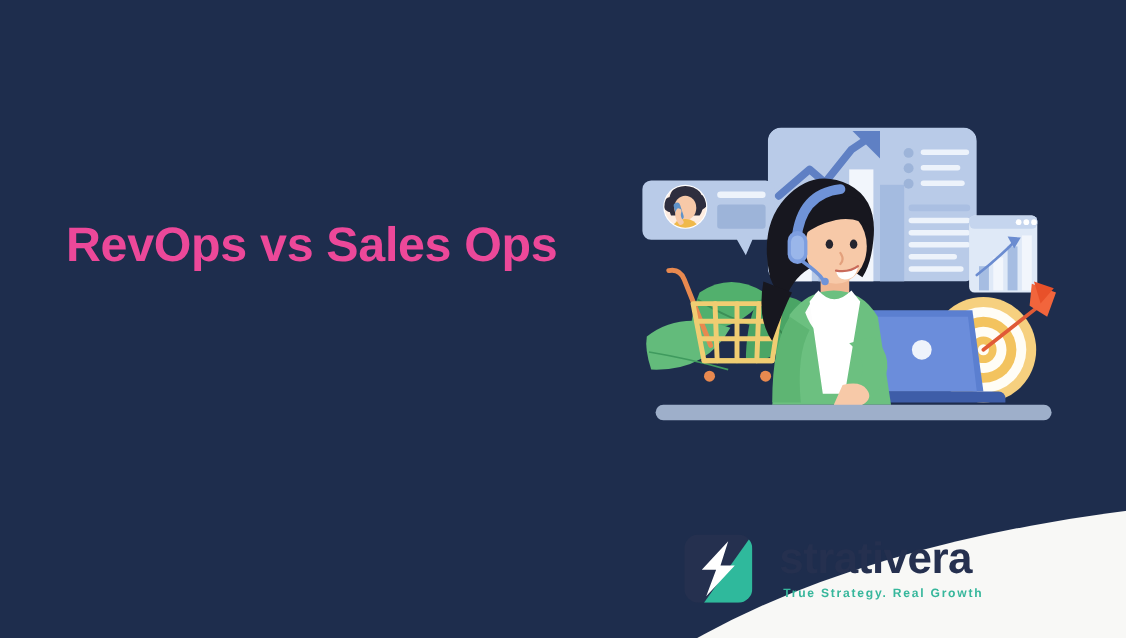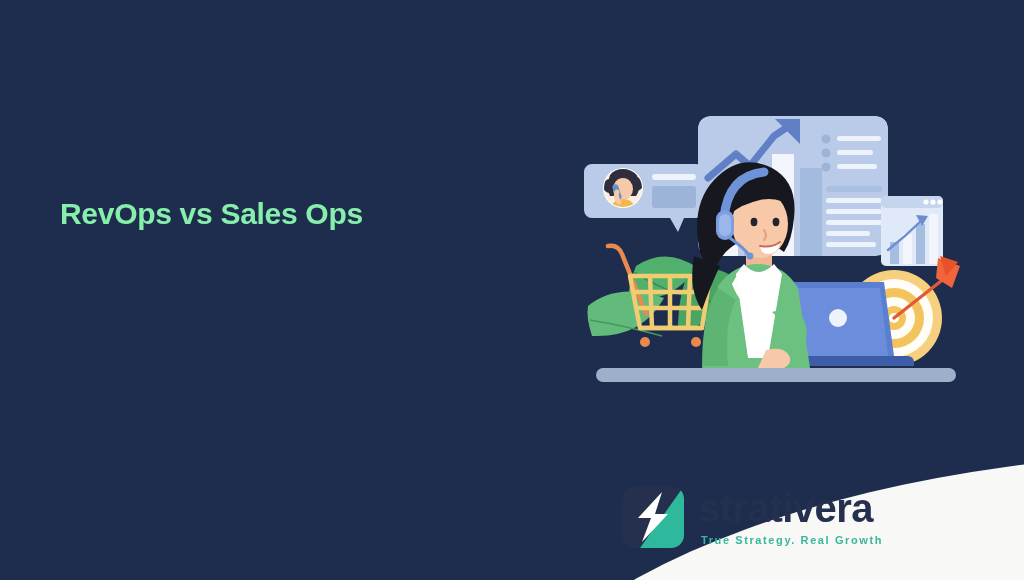--- a/index.html
+++ b/index.html
@@ -7,49 +7,49 @@
     width:1024px;height:580px;overflow:hidden;
     font-family:"Liberation Sans",sans-serif;
     background:#1e2d4d;
     position:relative;
   }
   #stage{position:absolute;inset:0;width:1024px;height:580px;overflow:hidden;background:#1e2d4d;}
 
   
   #headline{
     position:absolute;left:60px;top:168px;width:520px;
-    color:#86efac;
-    font-size:30px;line-height:51px;font-weight:bold;
+    color:#ec4899;
+    font-size:44px;line-height:51px;font-weight:bold;
     letter-spacing:-0.3px;
   }
   #headline .ln{display:block;white-space:pre;}
 
   
   #corner-blob{
     position:absolute;
     left:468px;top:452px;width:760px;height:340px;
     background:#f8f8f6;
     border-top-left-radius:100% 100%;
     pointer-events:none;
   }
 
   
   #logo{
     position:absolute;left:622px;top:486px;
     display:flex;align-items:center;gap:14px;
   }
   #logo-mark{position:relative;width:62px;height:62px;}
-  #logo-text{display:flex;flex-direction:column;align-items:flex-start;}
+  #logo-text{display:flex;flex-direction:column;align-items:center;}
   #logo-word{
     font-size:40px;line-height:40px;font-weight:bold;
     color:#25304f;letter-spacing:-0.5px;
   }
   #logo-tag{
     font-size:11px;line-height:14px;font-weight:bold;
-    color:#37b79c;letter-spacing:1.6px;margin-top:5px;margin-left:3px;
+    color:#37b79c;letter-spacing:1.6px;margin-top:5px;margin-left:14px;
   }
 
   
   #illustration{position:absolute;left:578px;top:106px;width:396px;height:290px;}
   #illustration svg{display:block;width:396px;height:290px;}
 </style>
 </head>
 <body>
 
 <div id="stage">

